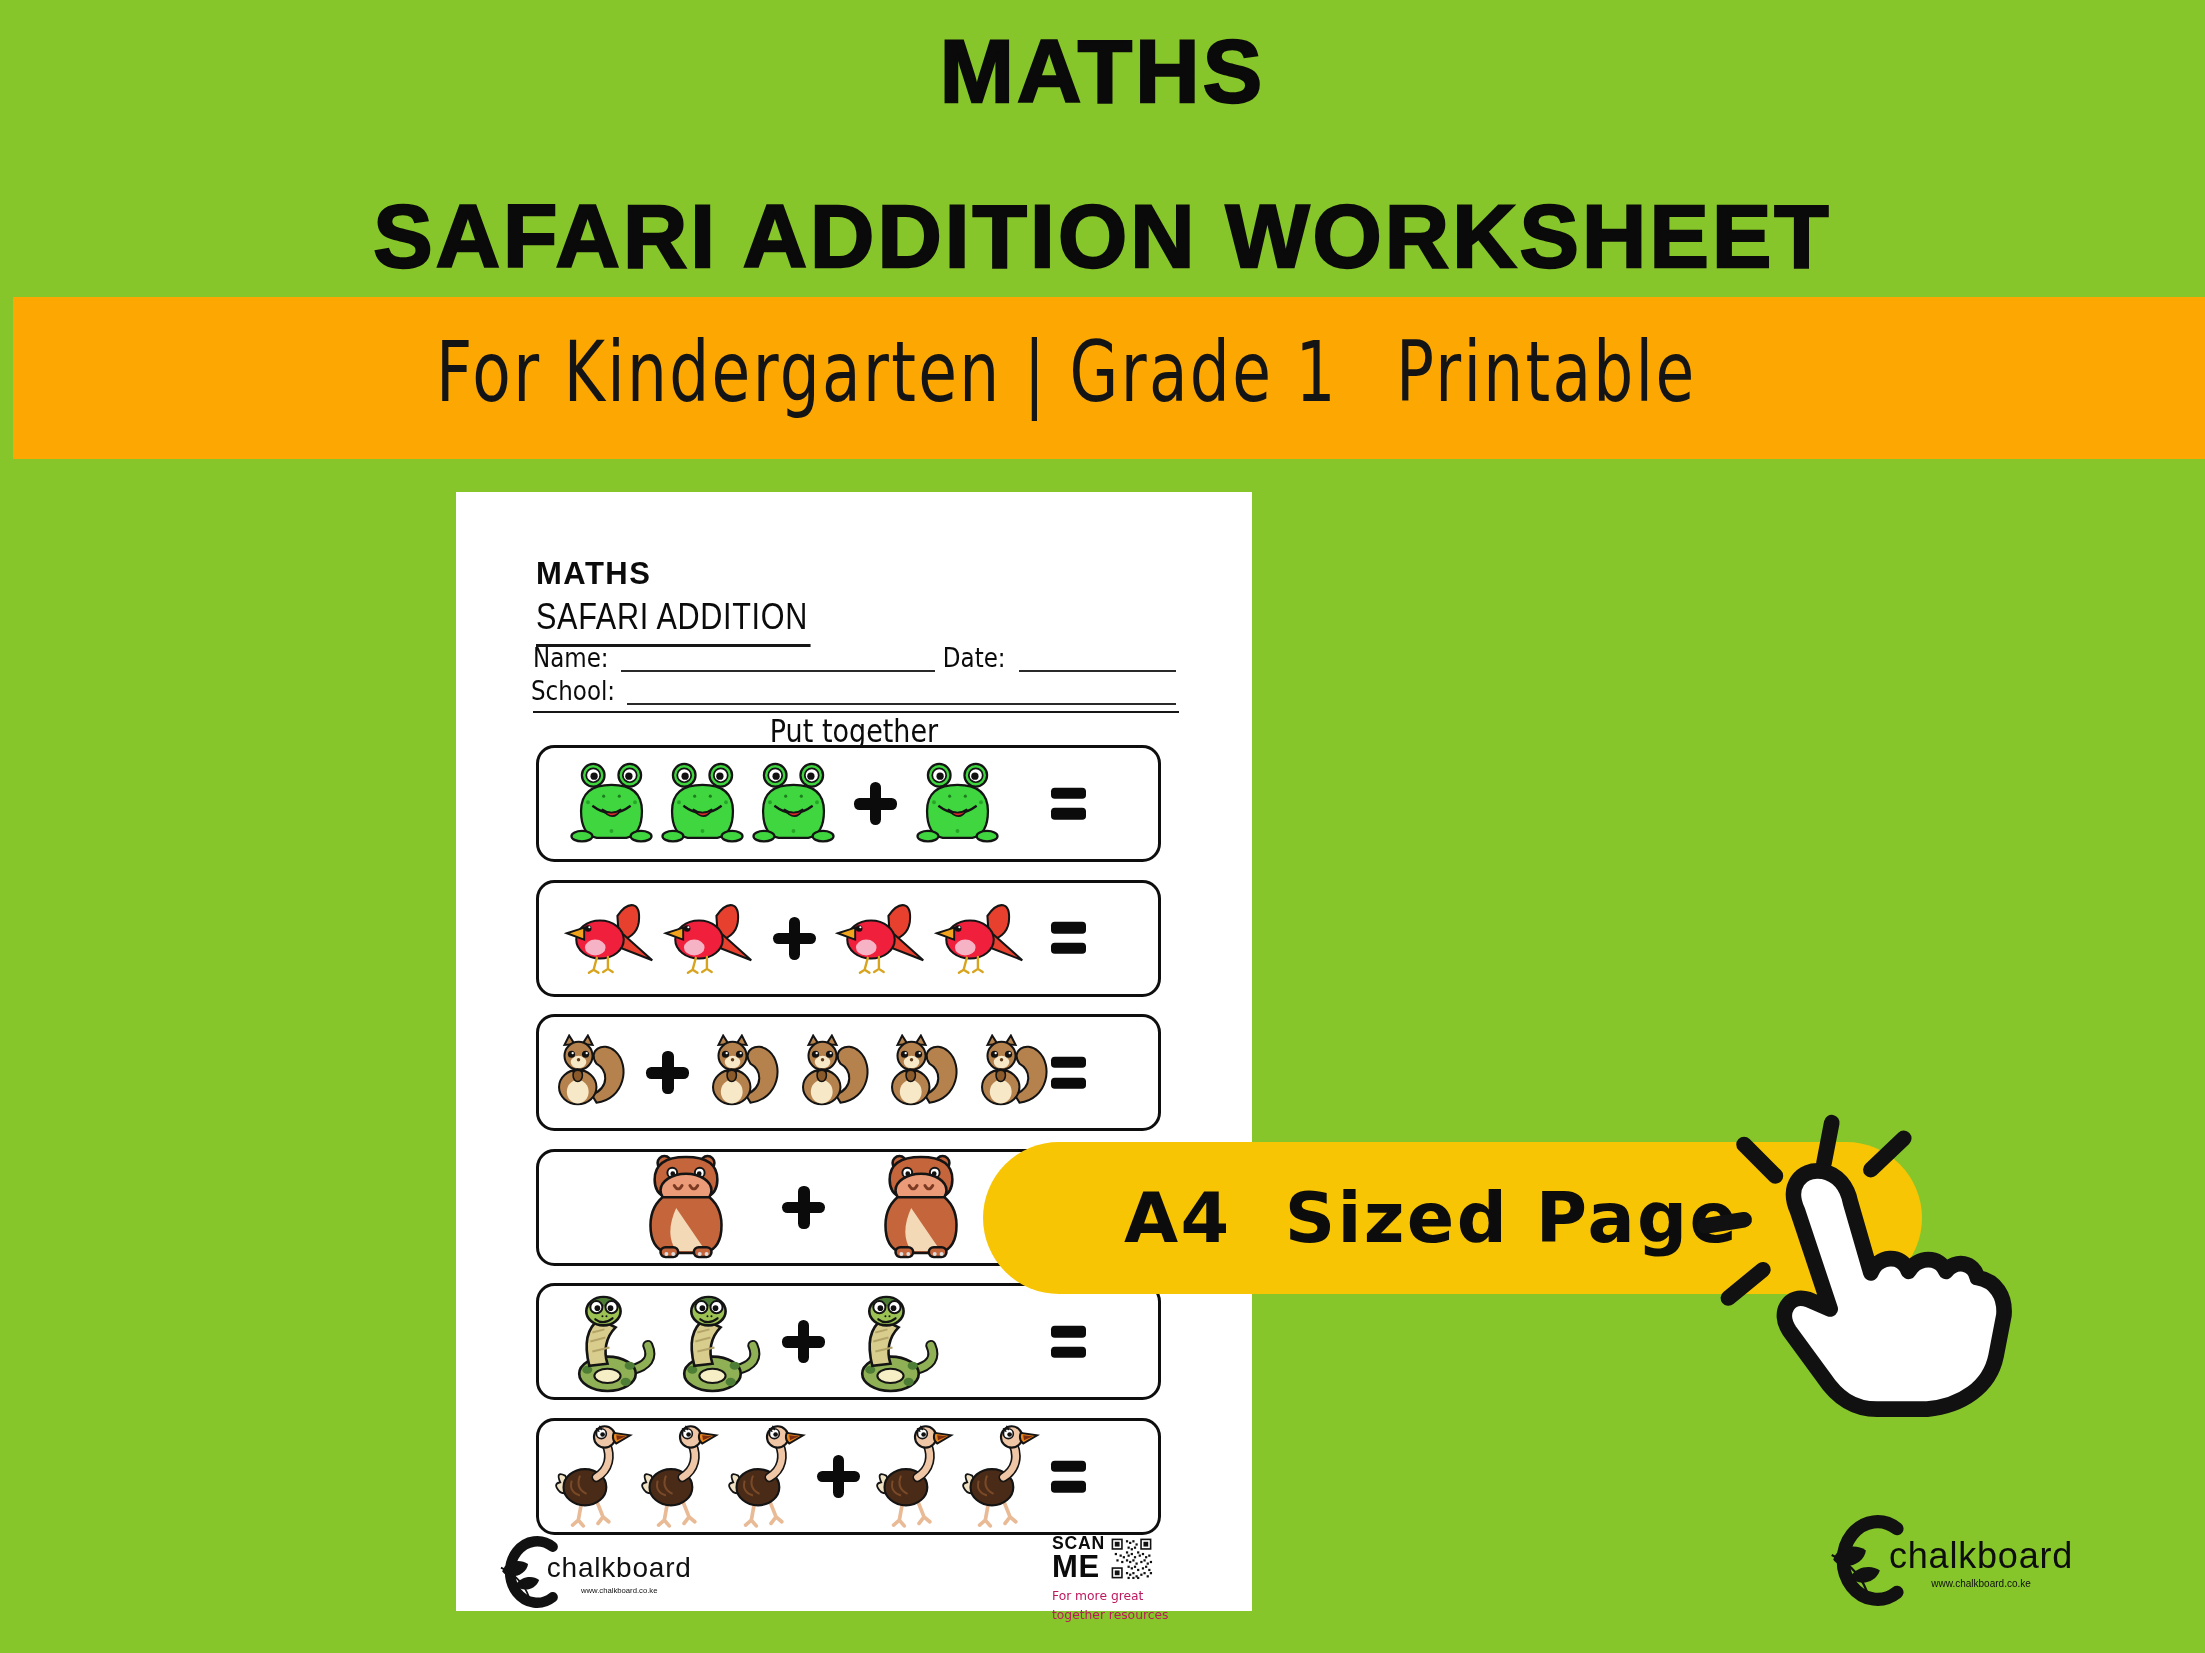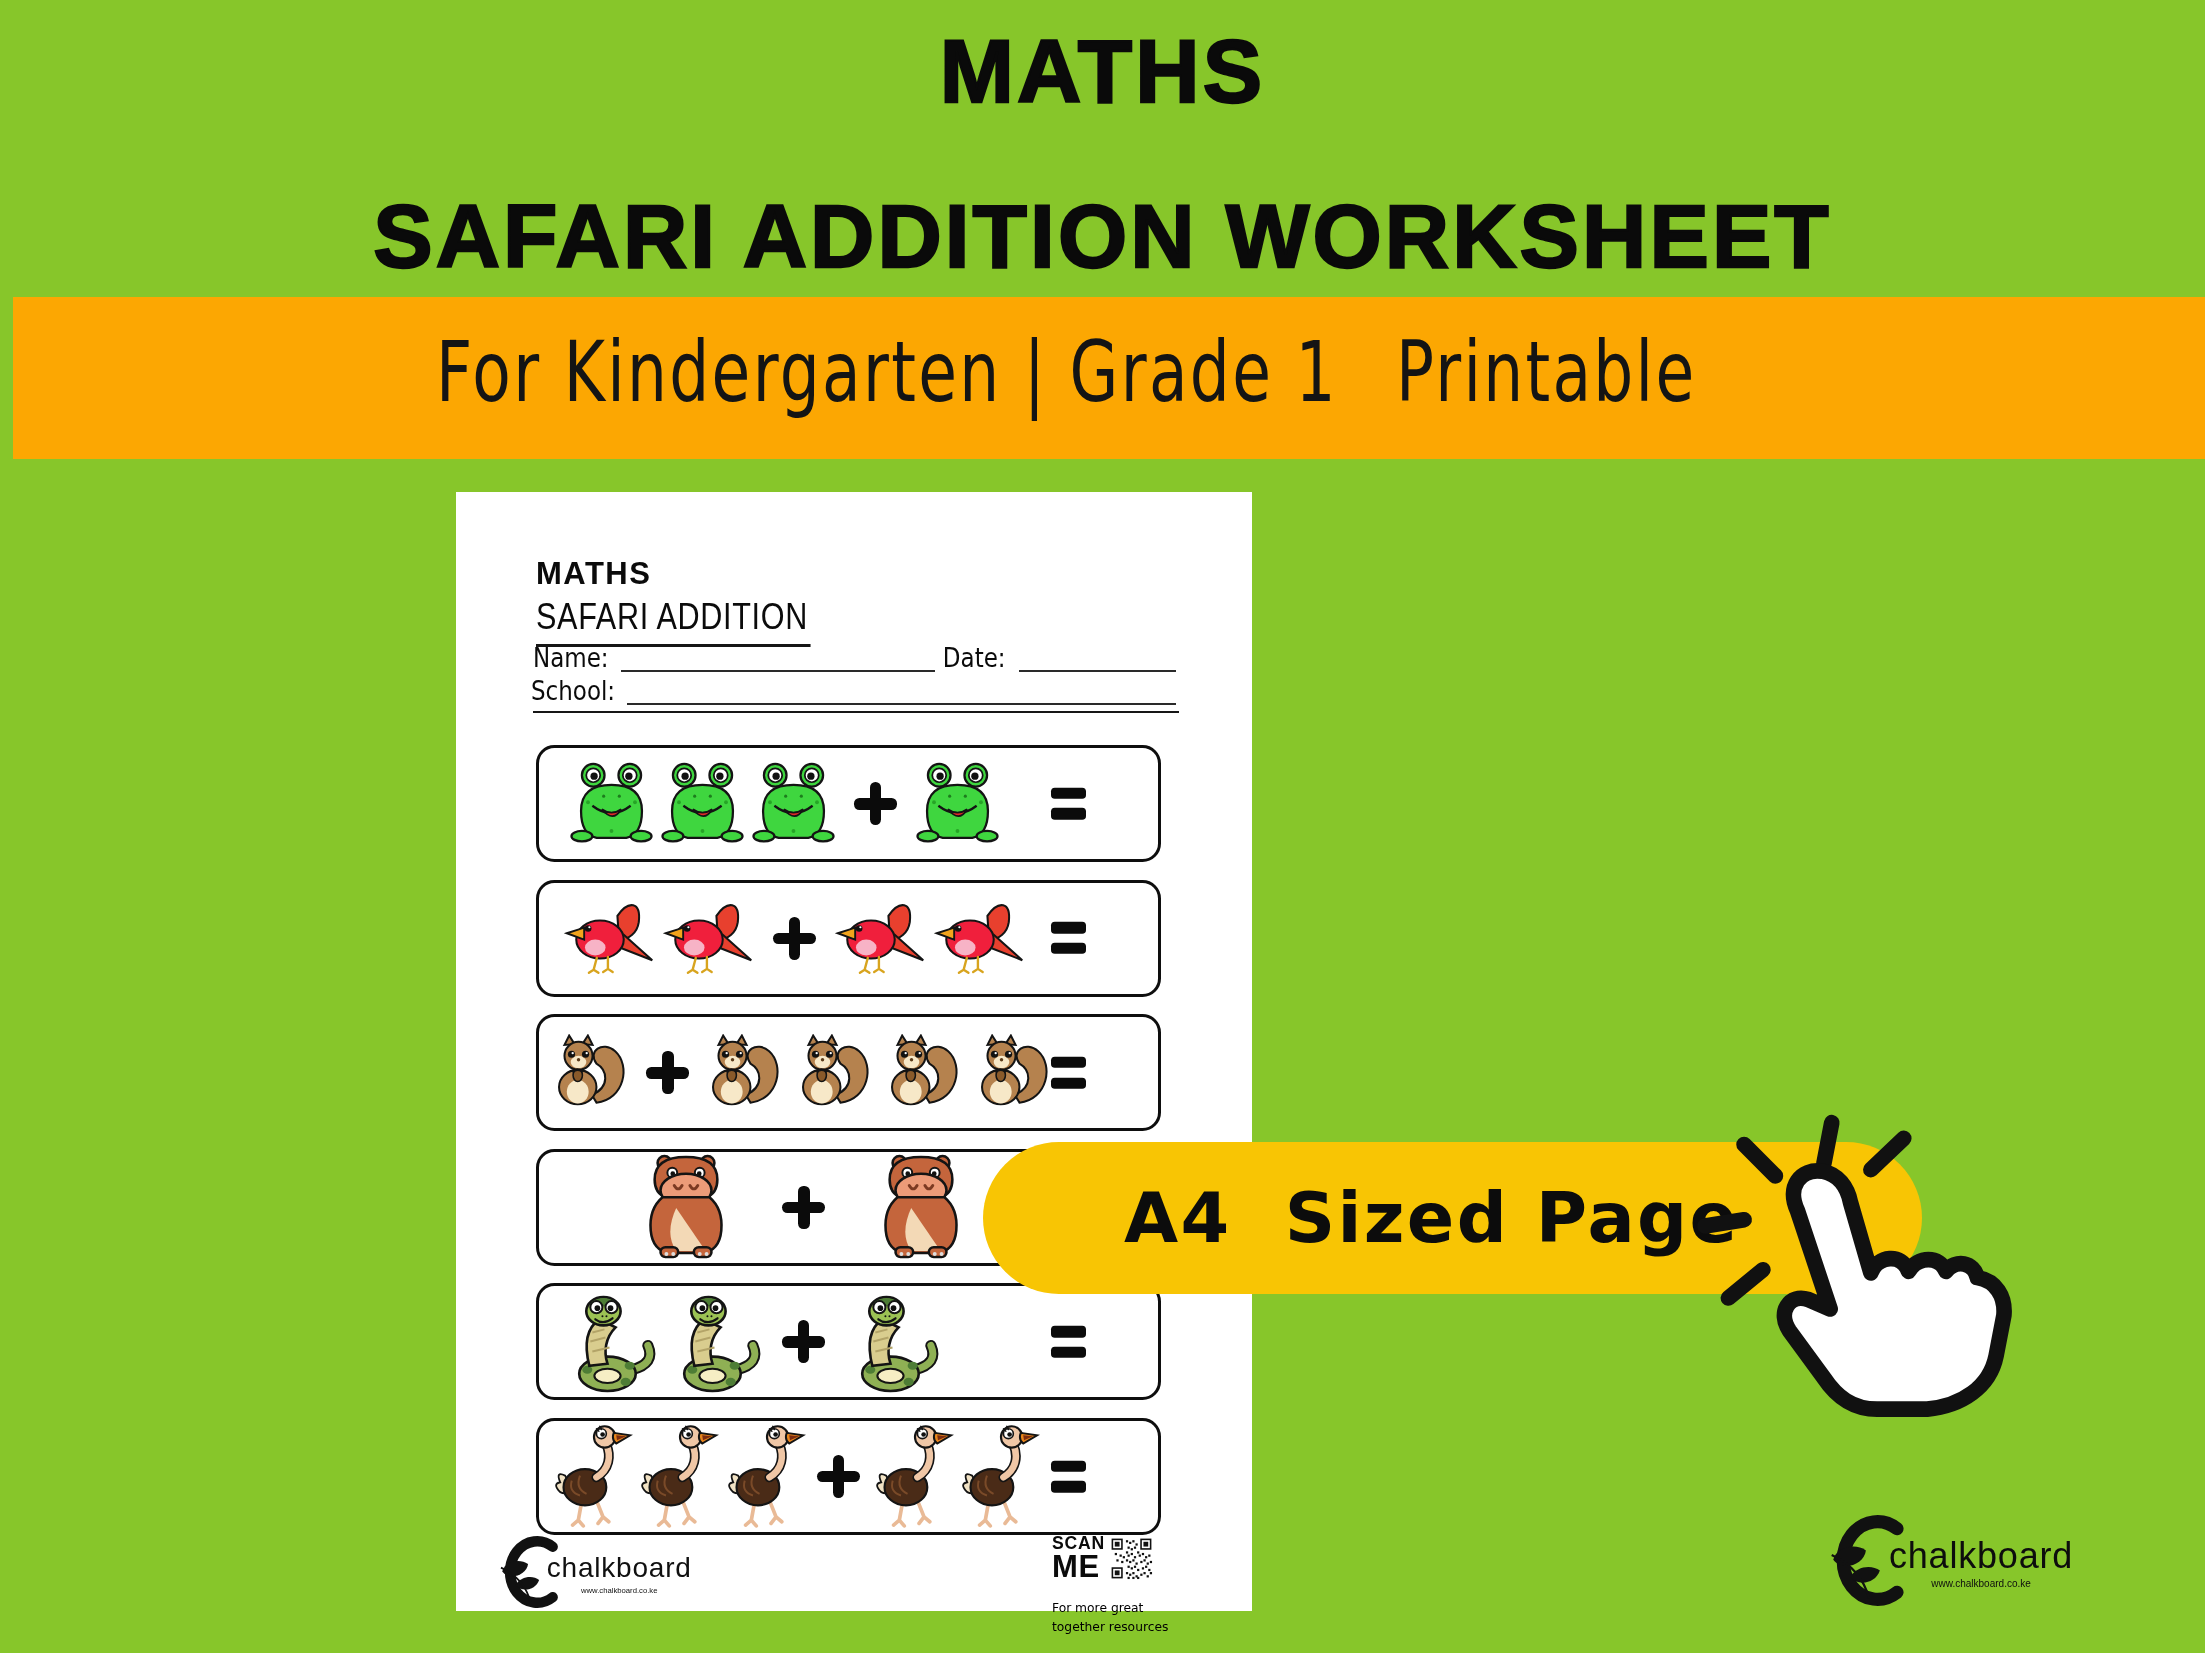--- a/index.html
+++ b/index.html
@@ -73,21 +73,21 @@
   .pf-logo svg{width:63px;height:80px;}
   .pf-word{margin-left:-15.3px;}
   .pf-name{font-size:28px;letter-spacing:0.8px;color:#101010;}
   .pf-url{font-size:7.7px;text-align:center;color:#101010;margin-top:1.5px;}
   .pf-scan{position:absolute;right:77px;top:1043px;width:123px;}
   .scan-top{display:flex;align-items:center;}
   .scan-words{line-height:.95;}
   .scan1{font-size:17.6px;font-weight:700;letter-spacing:0.8px;}
   .scan2{font-size:31px;font-weight:700;letter-spacing:0.8px;}
   .qr{width:43px;height:43px;margin-left:4.6px;}
-  .scan-cap{font-size:12.3px;color:#000000;margin-top:18px;line-height:1.5;font-family:"DejaVu Sans",sans-serif;}
+  .scan-cap{font-size:12.3px;color:#be185d;margin-top:6px;line-height:1.5;font-family:"DejaVu Sans",sans-serif;}
 
   
   .pill{position:absolute;left:983px;top:1142px;width:939px;height:152px;background:#f8c504;
         border-radius:76px;z-index:6;}
   .pill .lbl{position:absolute;left:141px;top:50%;transform:translateY(-50%);
              font-family:"DejaVu Sans",sans-serif;font-size:70px;font-weight:700;
              letter-spacing:2.3px;white-space:pre;color:#0c0c0c;}
   .click-hand{position:absolute;left:1694px;top:1110px;width:360px;height:329px;z-index:7;}
 
   
@@ -119,20 +119,23 @@
       <span class="fill-line nline"></span>
       <span class="lbl hand">Date:</span>
       <span class="fill-line dline"></span>
     </div>
     <div class="field-row f-school">
       <span class="lbl hand">School:</span>
       <span class="fill-line sline"></span>
     </div>
     <div class="ws-divider"></div>
 
+    <div class="ws-instruction-wrap">
+      <span class="ws-instruction hand">Put together</span>
+    </div>
 
     <div class="rows" id="rows">
         <div class="row">
           <div class="grp">
             <svg class="a-frog" viewBox="0 0 100 100">
 <circle cx="29" cy="17" r="13" fill="#3fd63f" stroke="#141414" stroke-width="2.6"></circle>
               <circle cx="71" cy="17" r="13" fill="#3fd63f" stroke="#141414" stroke-width="2.6"></circle>
 <path d="M15,58 Q15,28 50,28 Q85,28 85,58 Q85,85 67,89 L33,89 Q15,85 15,58 Z" fill="#3fd63f" stroke="#141414" stroke-width="2.6"></path>
 <ellipse cx="16" cy="87" rx="12" ry="6" fill="#3fd63f" stroke="#141414" stroke-width="2.6"></ellipse>
               <ellipse cx="84" cy="87" rx="12" ry="6" fill="#3fd63f" stroke="#141414" stroke-width="2.6"></ellipse>

